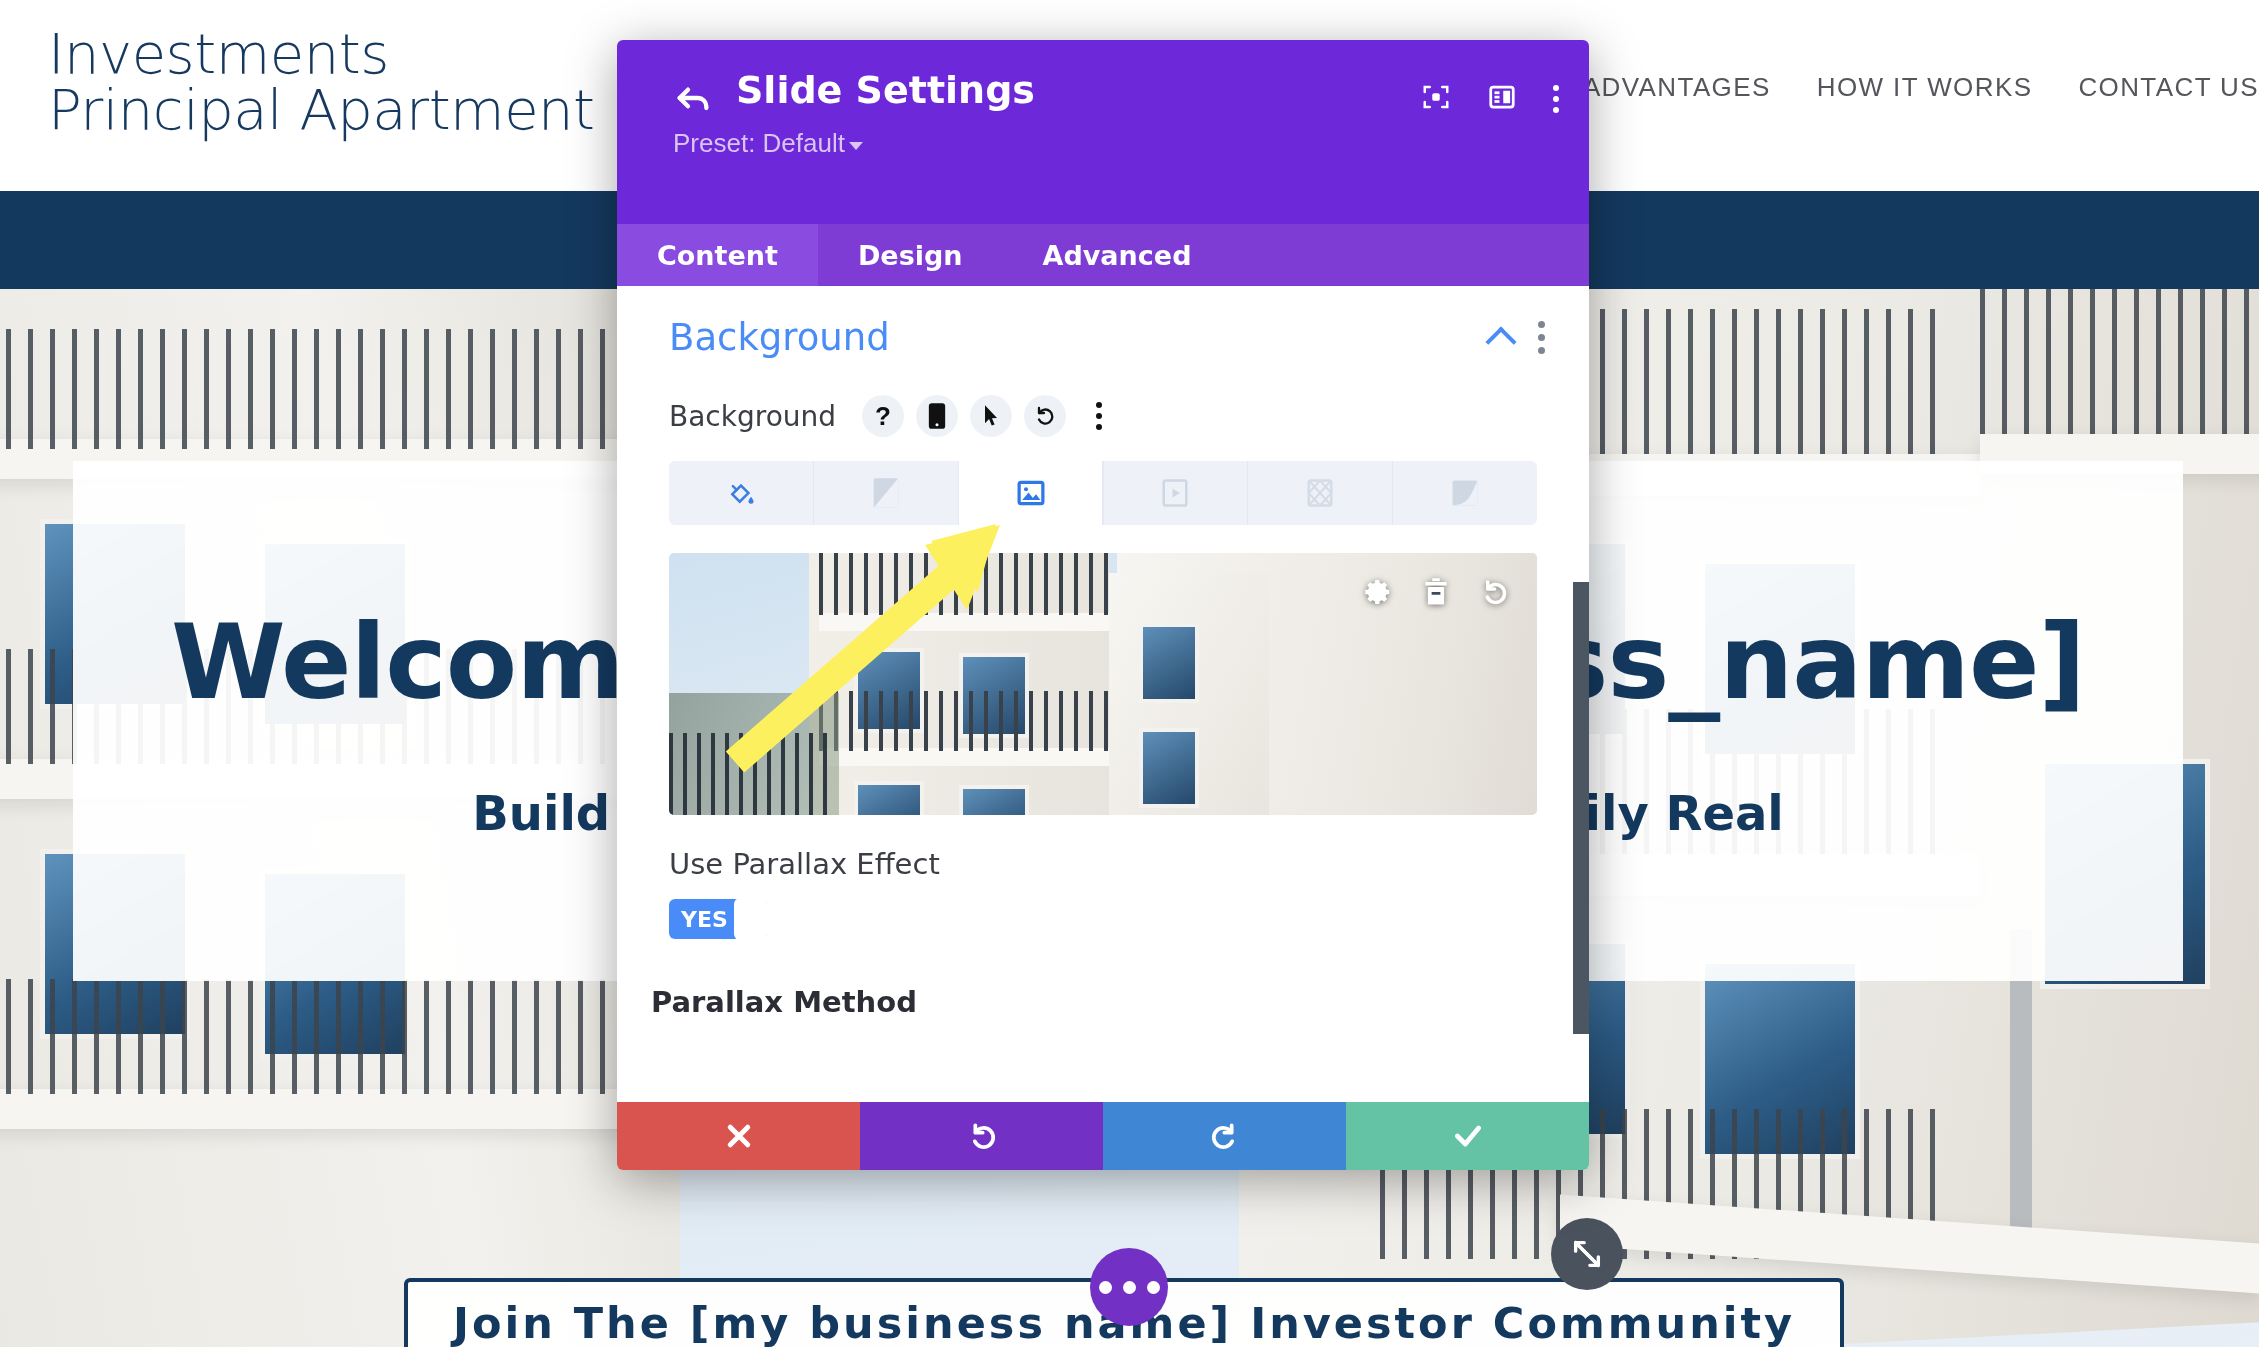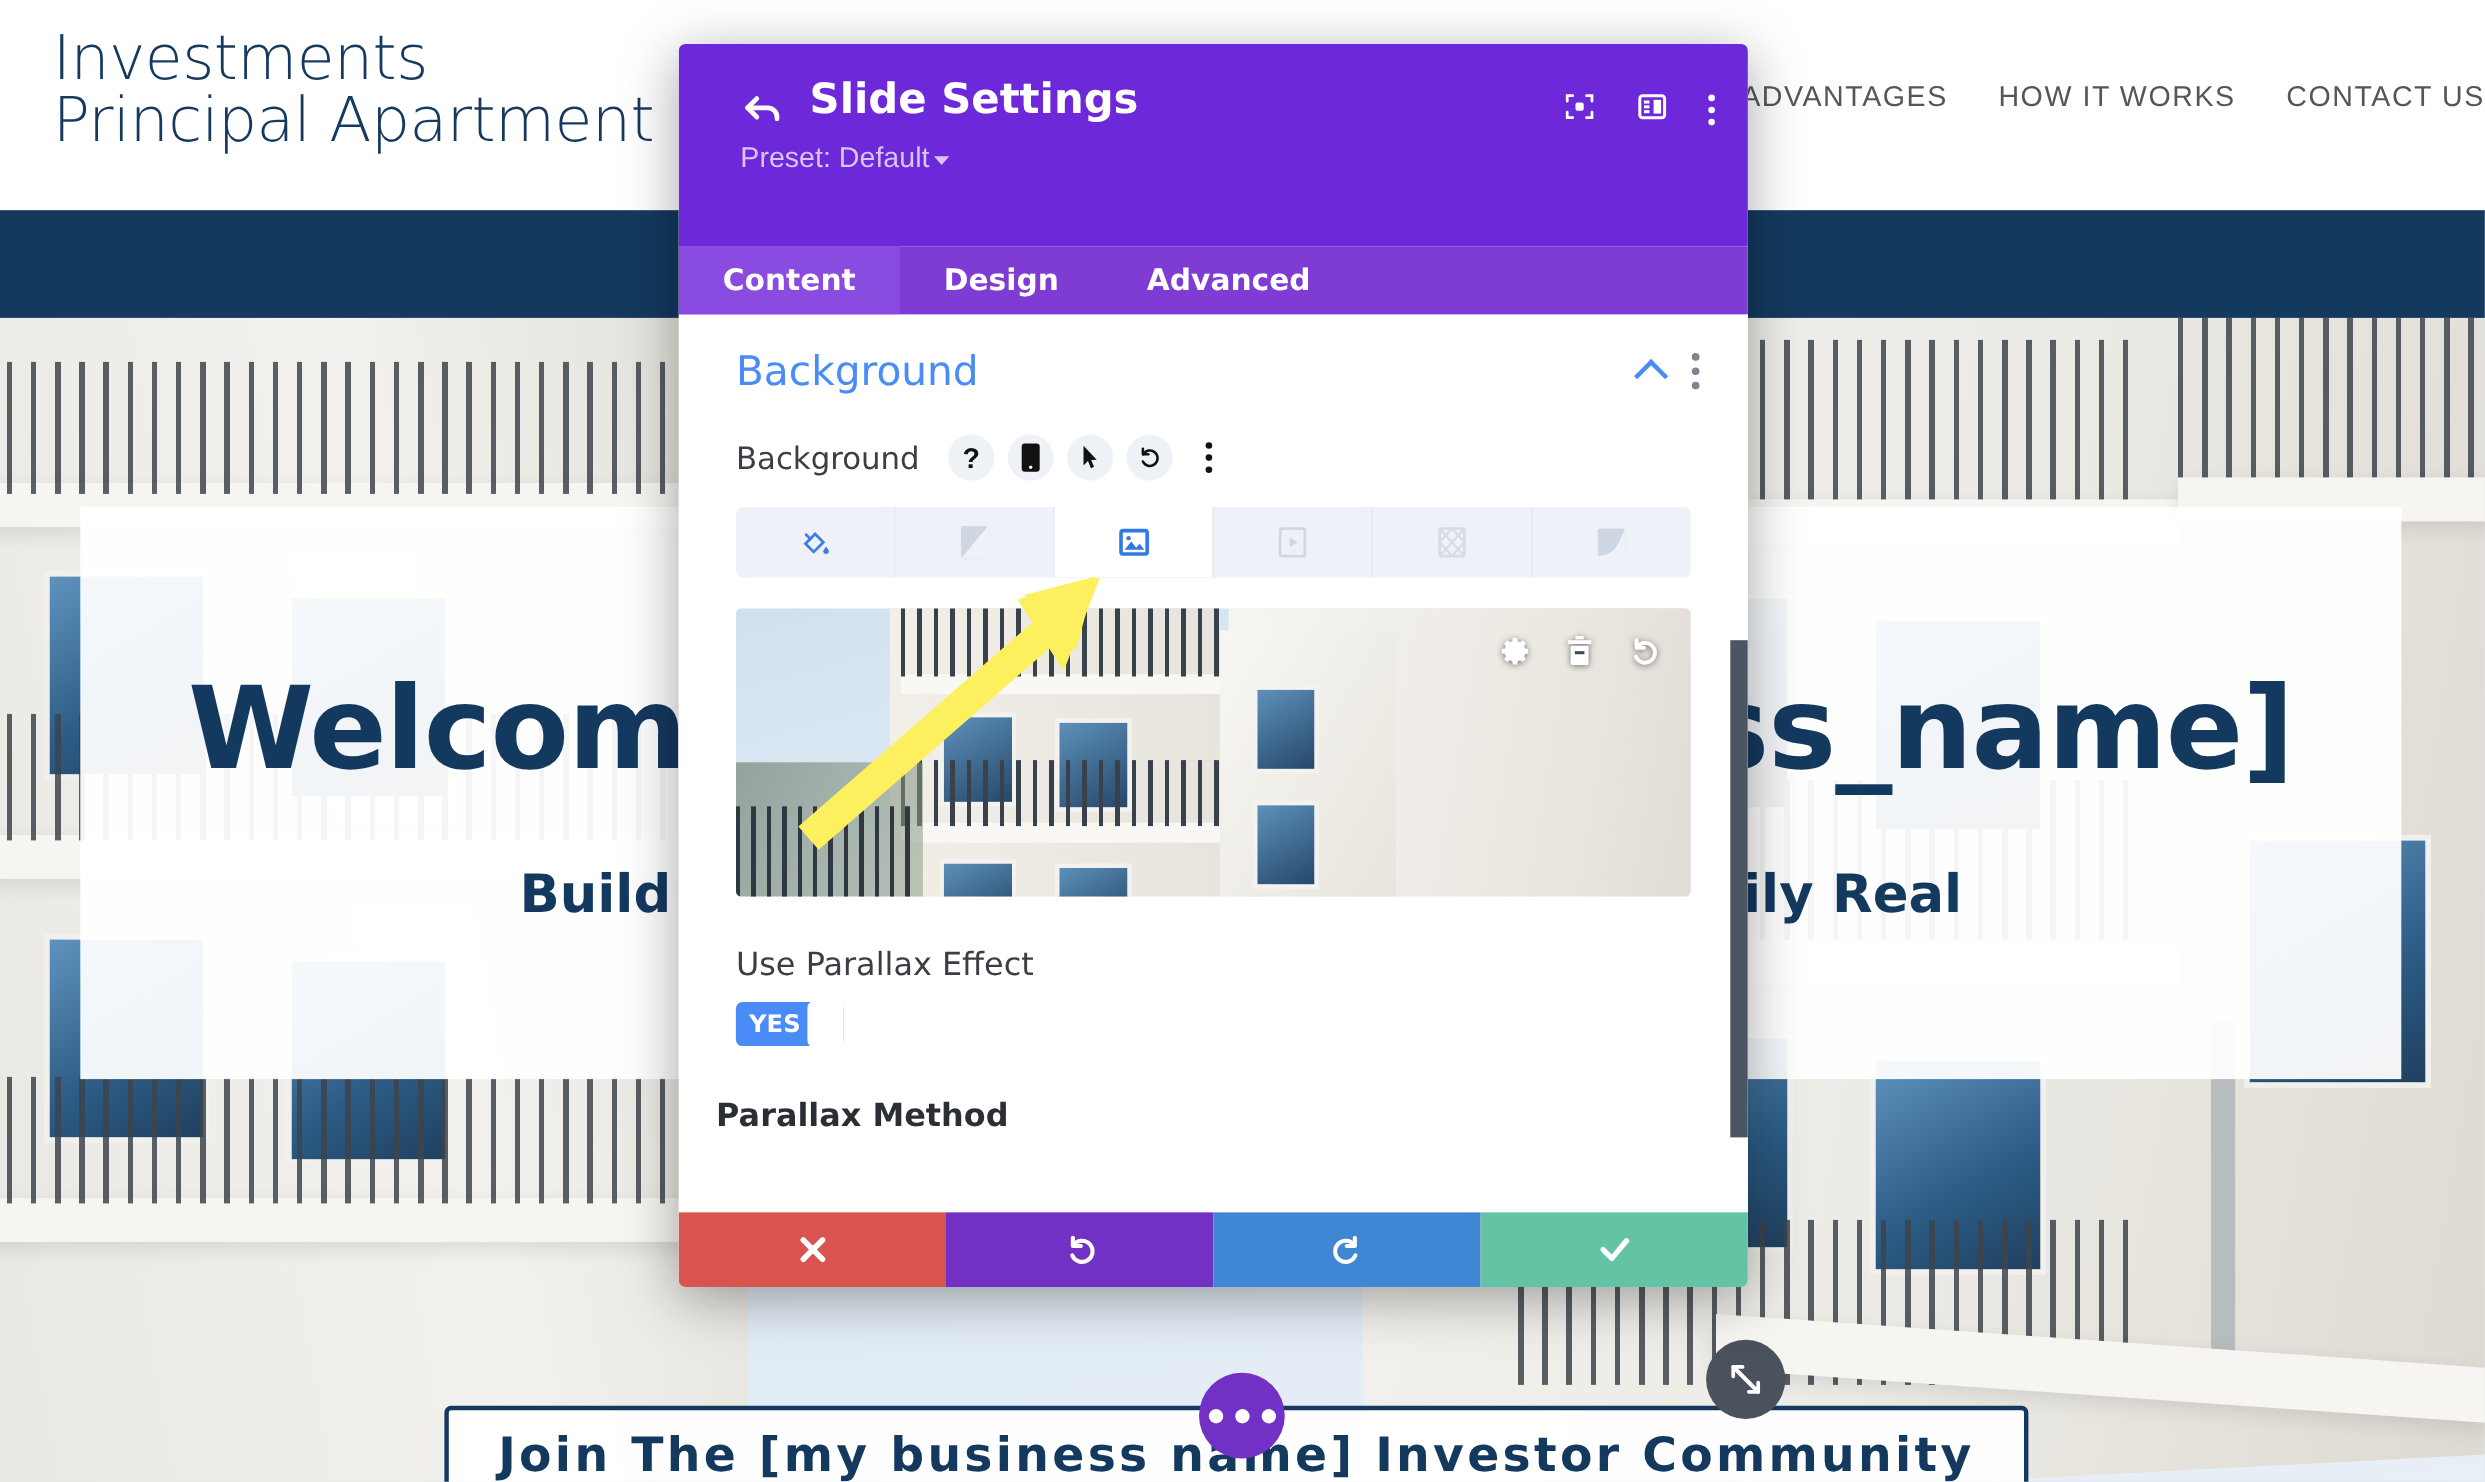--- a/index.html
+++ b/index.html
@@ -231,21 +231,21 @@
   .img-prev .sky2 {
     position:absolute; inset:0;
     background:linear-gradient(165deg,#cfe1f0 0%,#dbe8f3 40%,#eef3f8 100%);
   }
   .prev-icons {
     position:absolute; right:28px; top:24px; display:flex; gap:30px; z-index:5;
   }
   .prev-icons > div { cursor:pointer; filter:drop-shadow(0 1px 3px rgba(0,0,0,.5)); }
 
   .field-label {
-    padding:44px 0 0 52px; font-size:29px; color:#3b3f45; font-weight:400;
+    padding:32px 0 0 52px; font-size:29px; color:#3b3f45; font-weight:400;
     font-family:"DejaVu Sans", sans-serif;
   }
   .toggle {
     margin:18px 0 0 52px; width:98px; height:40px; border-radius:6px;
     background:#4a8cf7; display:flex; align-items:center; cursor:pointer;
   }
   .toggle .tg-txt {
     font-size:22px;color:#fff;font-weight:700;margin-left:12px;
     font-family:"DejaVu Sans", sans-serif;
   }

